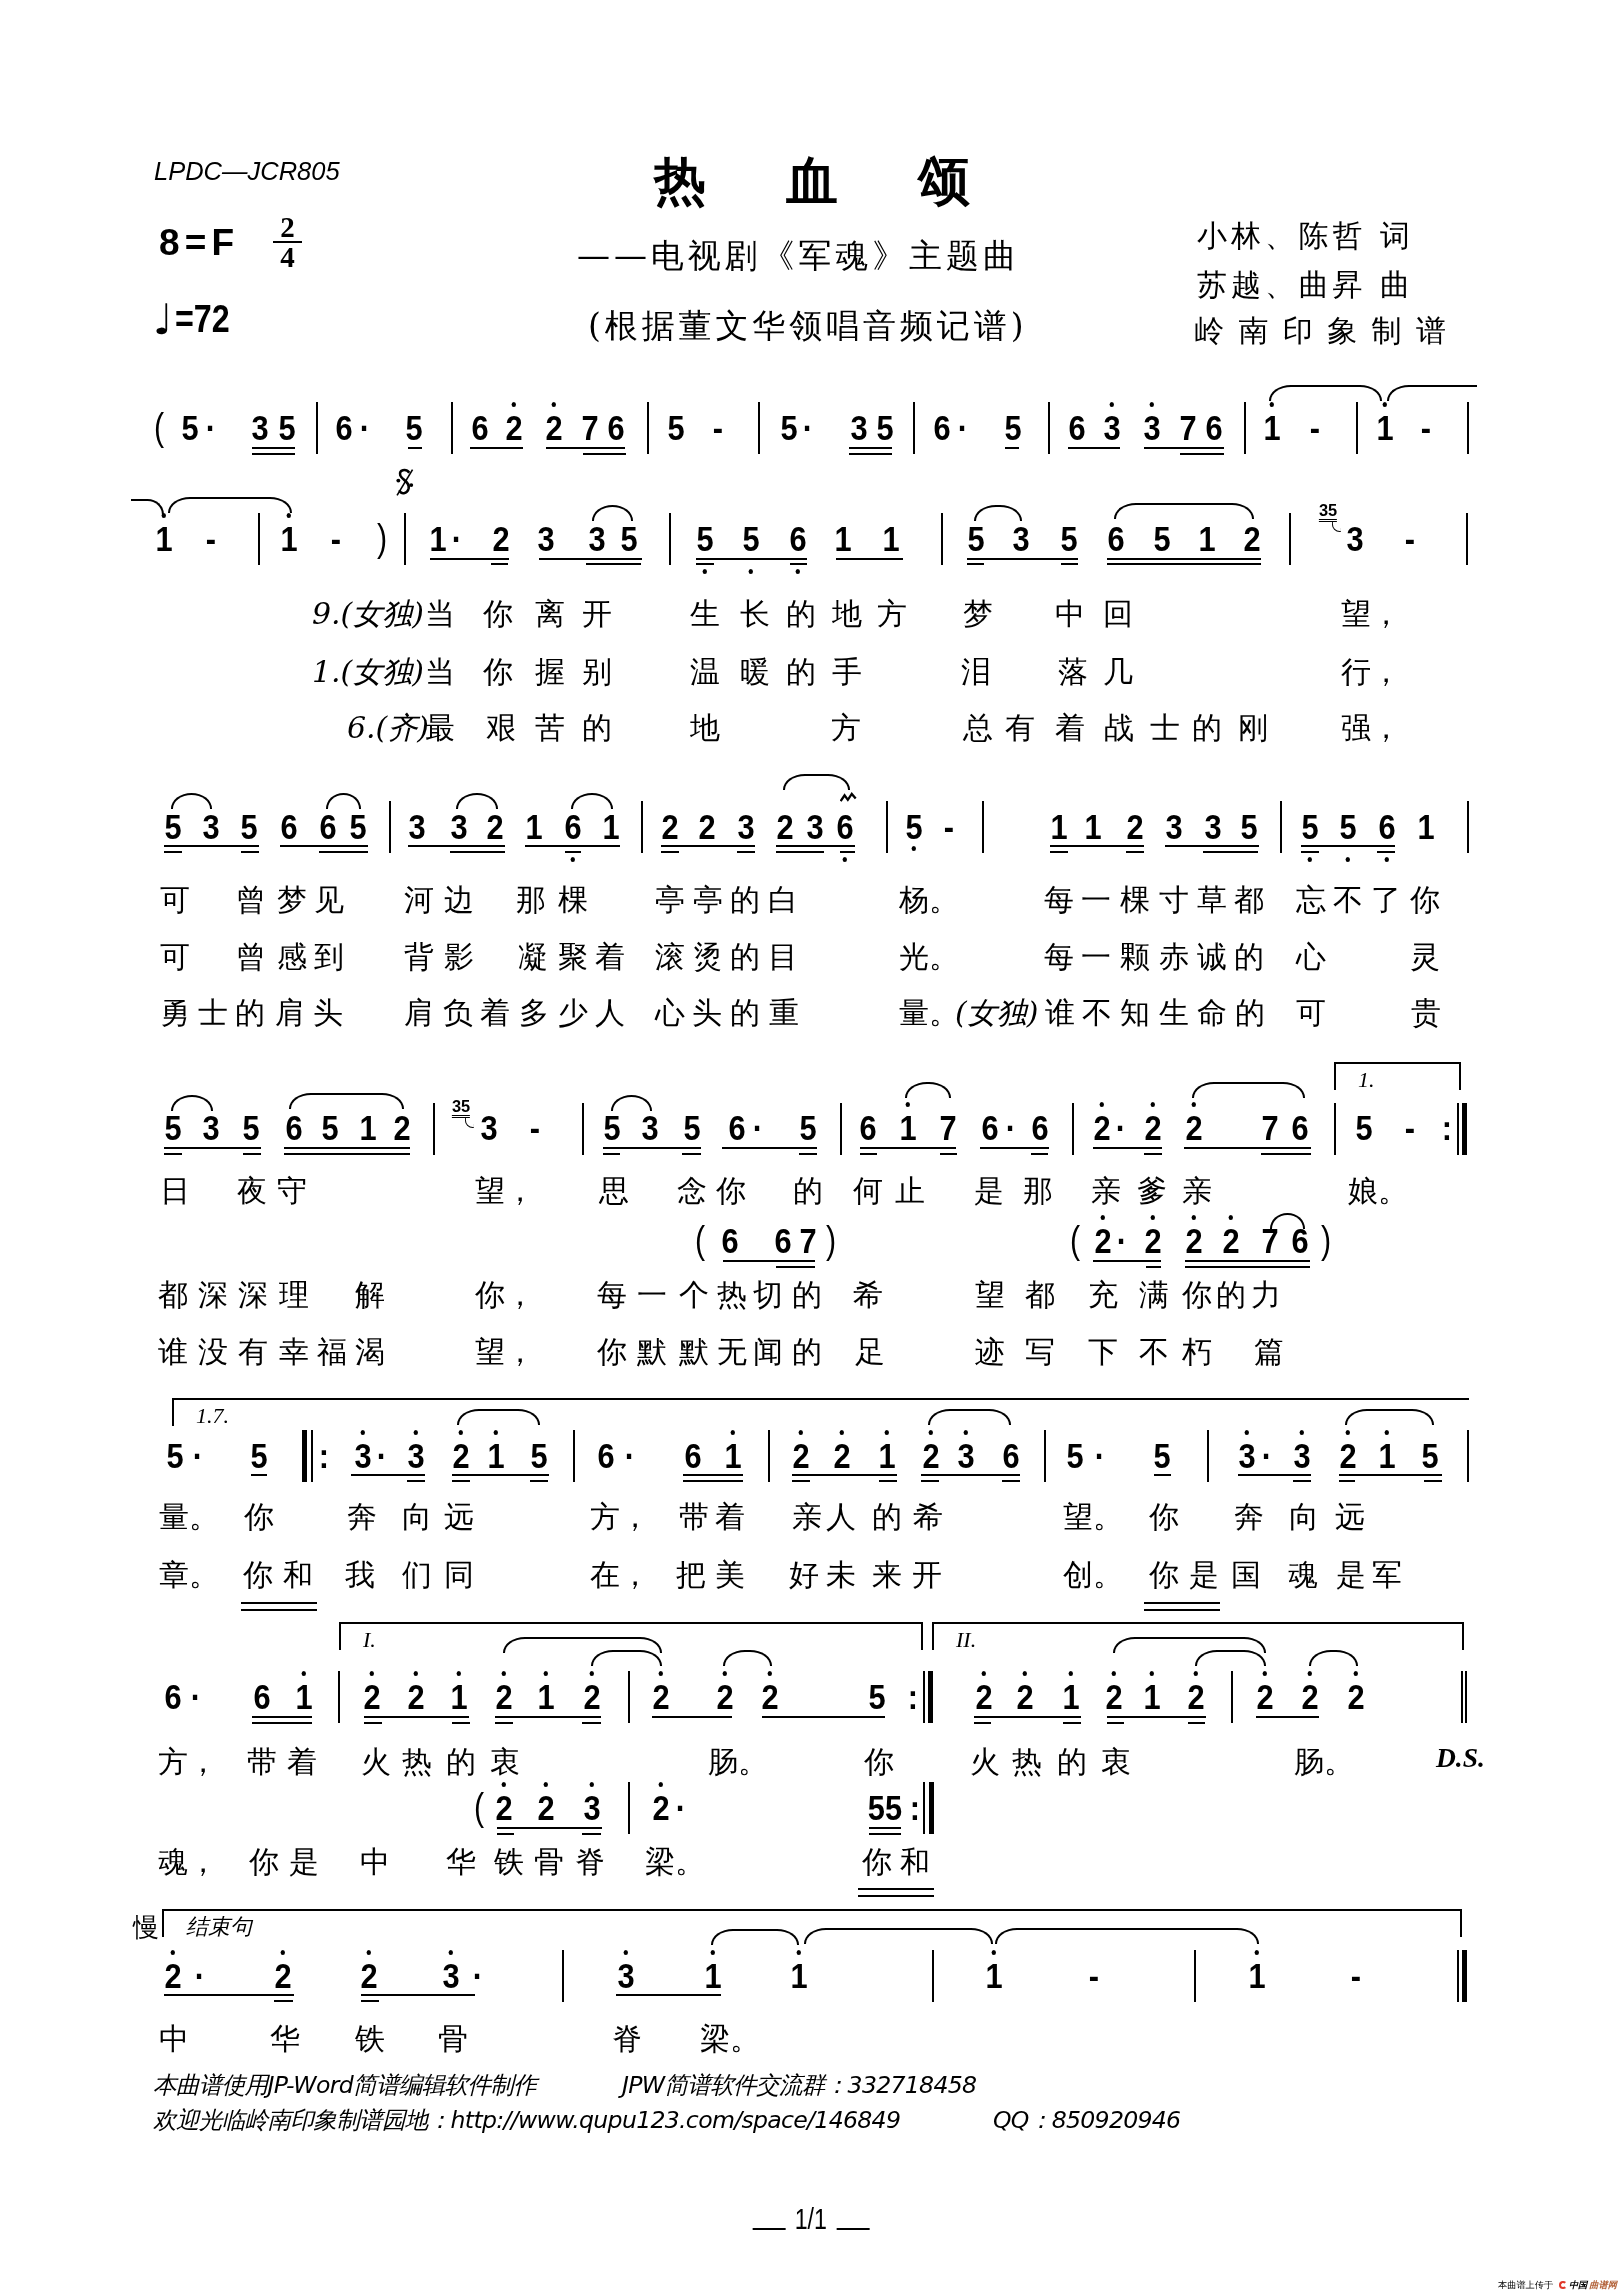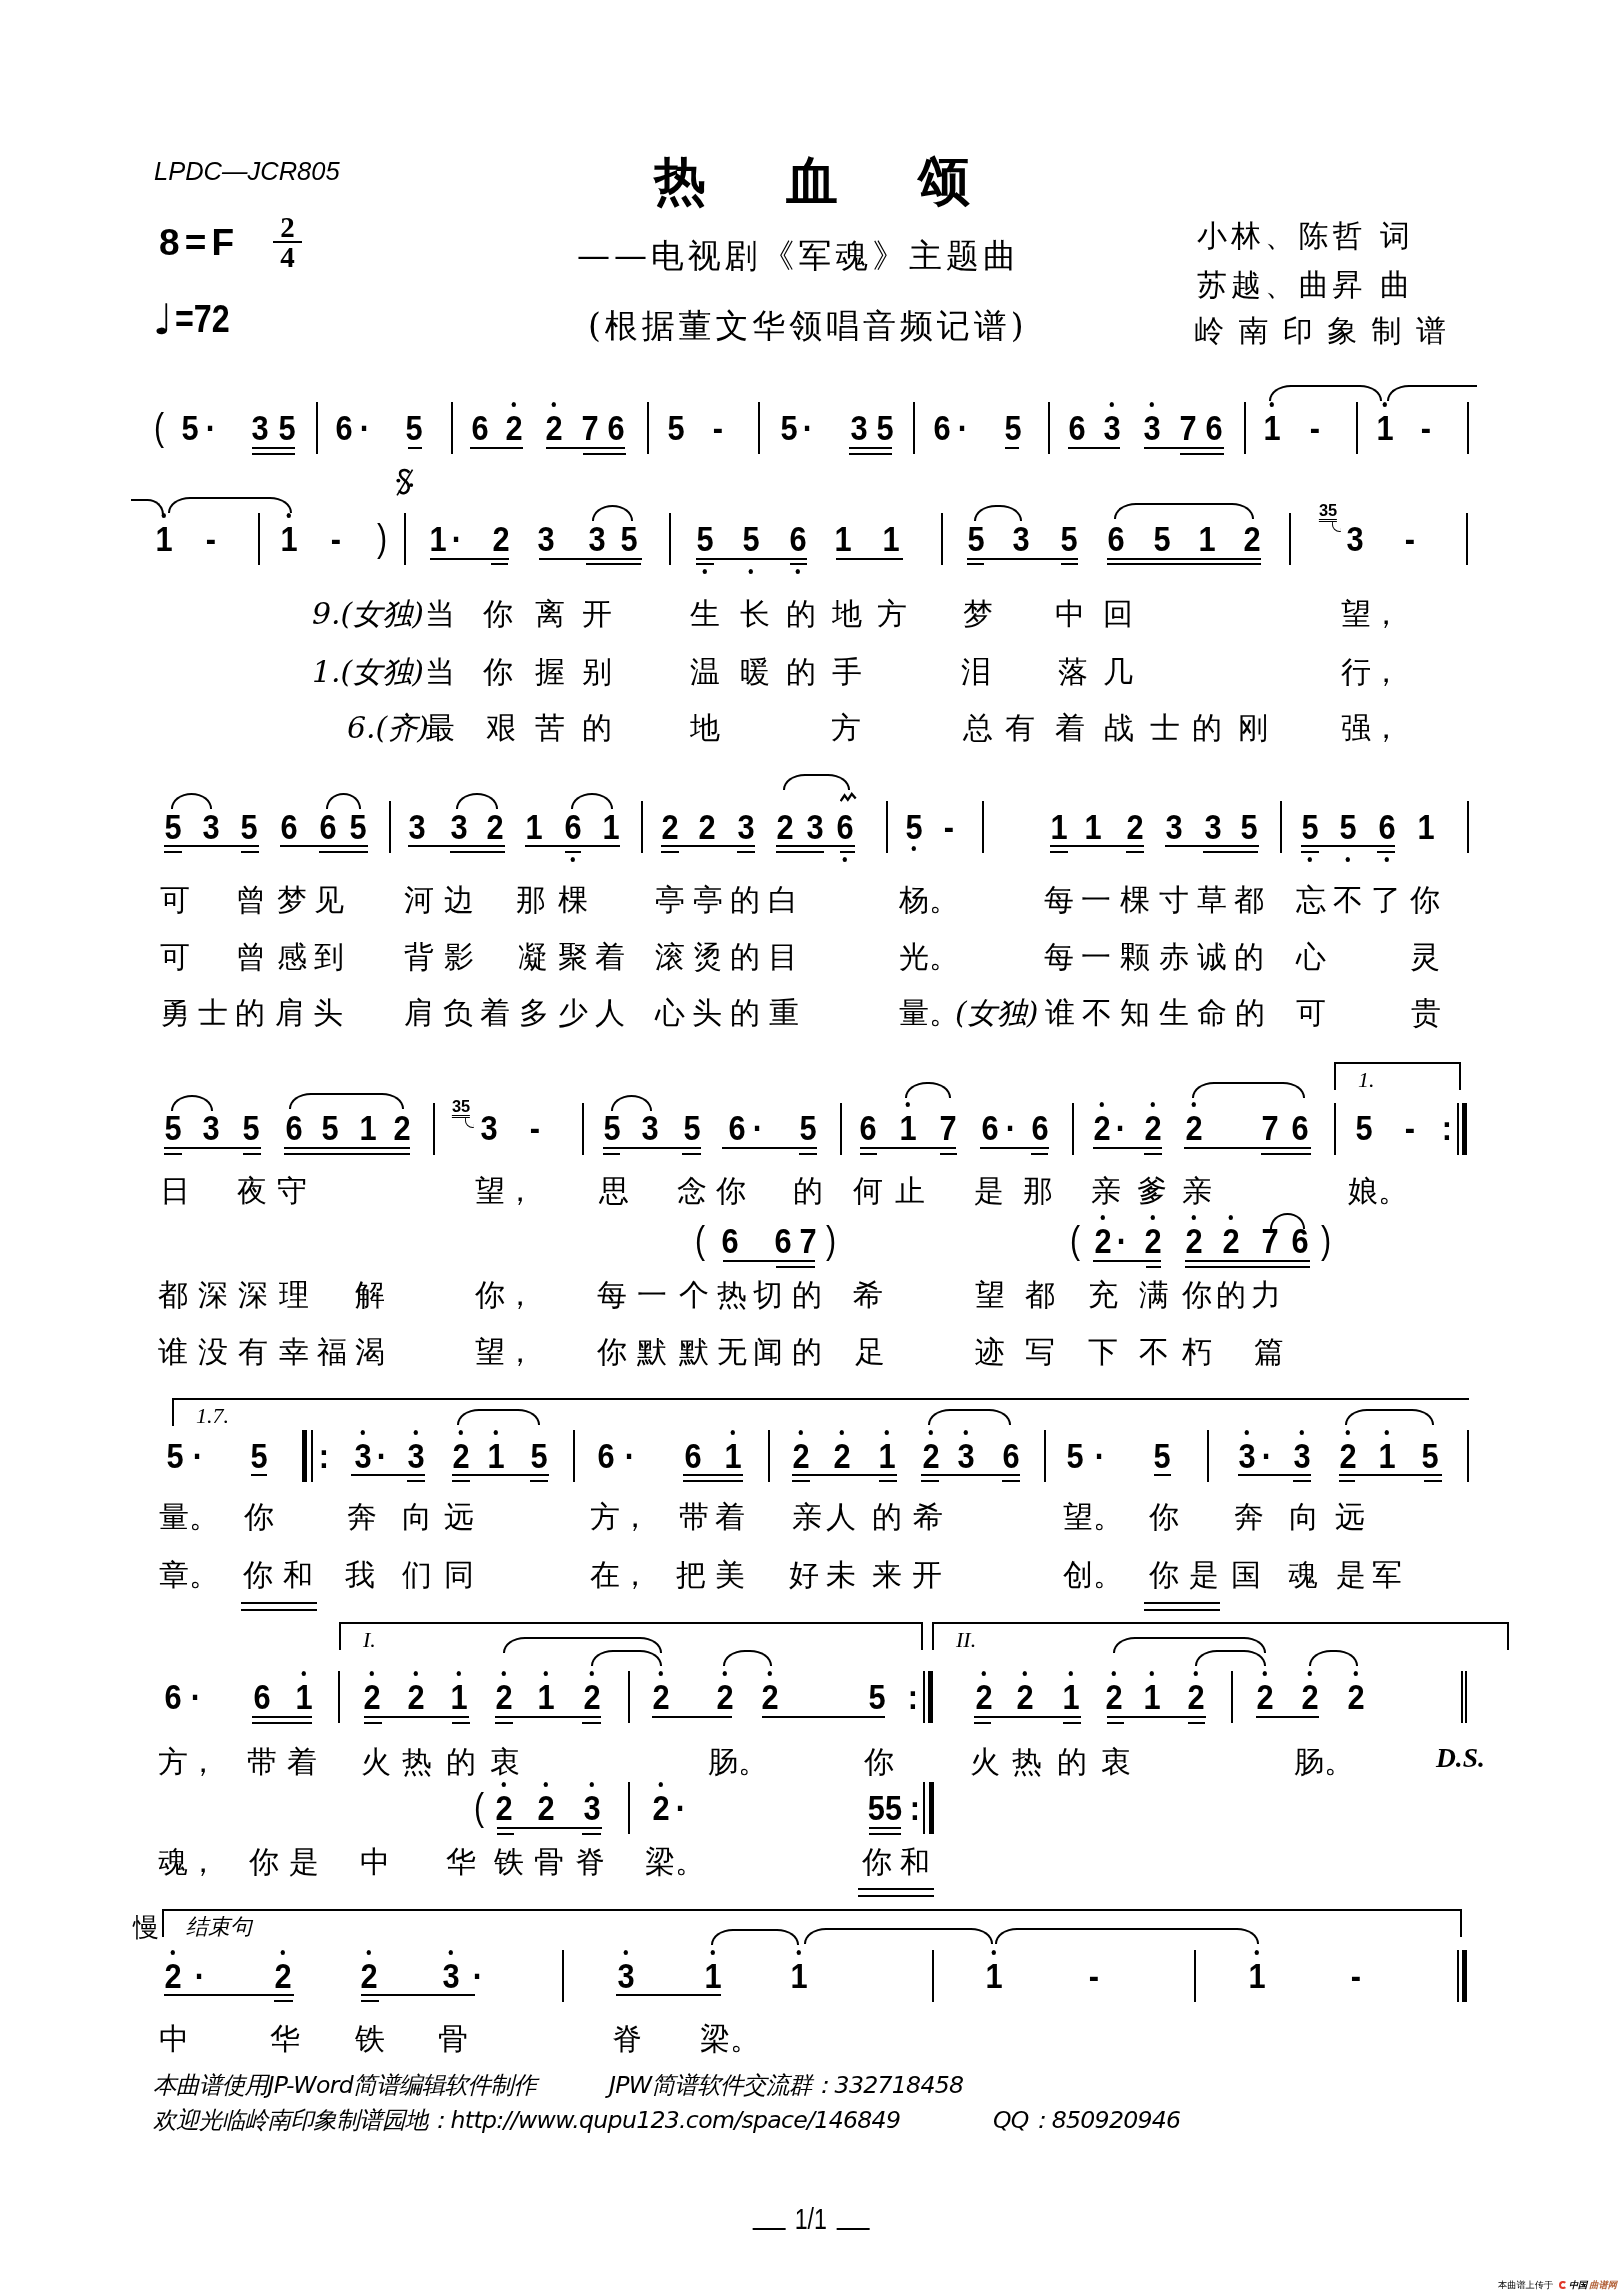--- a/index.html
+++ b/index.html
@@ -689,21 +689,21 @@
       <div class="ul" style="left: 497px; width: 17px; top: 1833px;"></div>
       <div class="ul" style="left: 582px; width: 19px; top: 1833px;"></div>
       <div class="ul" style="left: 869px; width: 32px; top: 1827px;"></div>
       <div class="ul" style="left: 869px; width: 32px; top: 1833px;"></div>
       <div class="bar" style="left: 628px; width: 2px; top: 1782px; height: 52px;"></div>
       <div class="bar" style="left: 923px; width: 2px; top: 1782px; height: 52px;"></div>
       <div class="bar" style="left: 929px; width: 5.2px; top: 1782px; height: 52px;"></div>
       <div class="volta closed" style="left: 339px; width: 584px; top: 1622px;">
         <span class="volta-label">I.</span>
       </div>
-      <div class="volta closed" style="left: 932px; width: 577px; top: 1622px;">
+      <div class="volta closed" style="left: 932px; width: 532px; top: 1622px;">
         <span class="volta-label">II.</span>
       </div>
       <span class="ly" style="left: 158px; top: 1746px;">方，</span>
       <span class="ly" style="left: 247px; top: 1746px;">带</span>
       <span class="ly" style="left: 287px; top: 1746px;">着</span>
       <span class="ly" style="left: 361px; top: 1746px;">火</span>
       <span class="ly" style="left: 402px; top: 1746px;">热</span>
       <span class="ly" style="left: 446px; top: 1746px;">的</span>
       <span class="ly" style="left: 490px; top: 1746px;">衷</span>
       <span class="ly" style="left: 708px; top: 1746px;">肠。</span>
@@ -761,21 +761,21 @@
       <span class="ly" style="left: 270px; top: 2023px;">华</span>
       <span class="ly" style="left: 355px; top: 2023px;">铁</span>
       <span class="ly" style="left: 438px; top: 2023px;">骨</span>
       <span class="ly" style="left: 612px; top: 2023px;">脊</span>
       <span class="ly" style="left: 700px; top: 2023px;">梁。</span>
       <span class="mark m-slow" style="left: 133px; top: 1913px;">慢</span>
     </div>
   </div>
 
 <div class="abs foot" style="left:153px;top:2072px">本曲谱使用JP-Word简谱编辑软件制作</div>
-<div class="abs foot" style="left:609px;top:2072px">JPW简谱软件交流群：332718458</div>
+<div class="abs foot" style="left:622px;top:2072px">JPW简谱软件交流群：332718458</div>
 <div class="abs foot" style="left:153px;top:2107px">欢迎光临岭南印象制谱园地：http://www.qupu123.com/space/146849</div>
 <div class="abs foot" style="left:993px;top:2107px">QQ：850920946</div>
 <div class="abs pagenum">
   <span class="pn-line"></span>
   <span class="pn-text">1/1</span>
   <span class="pn-line"></span>
 </div>
 <div class="abs watermark">
   <span>本曲谱上传于</span>
   <span class="wm-logo"></span>

